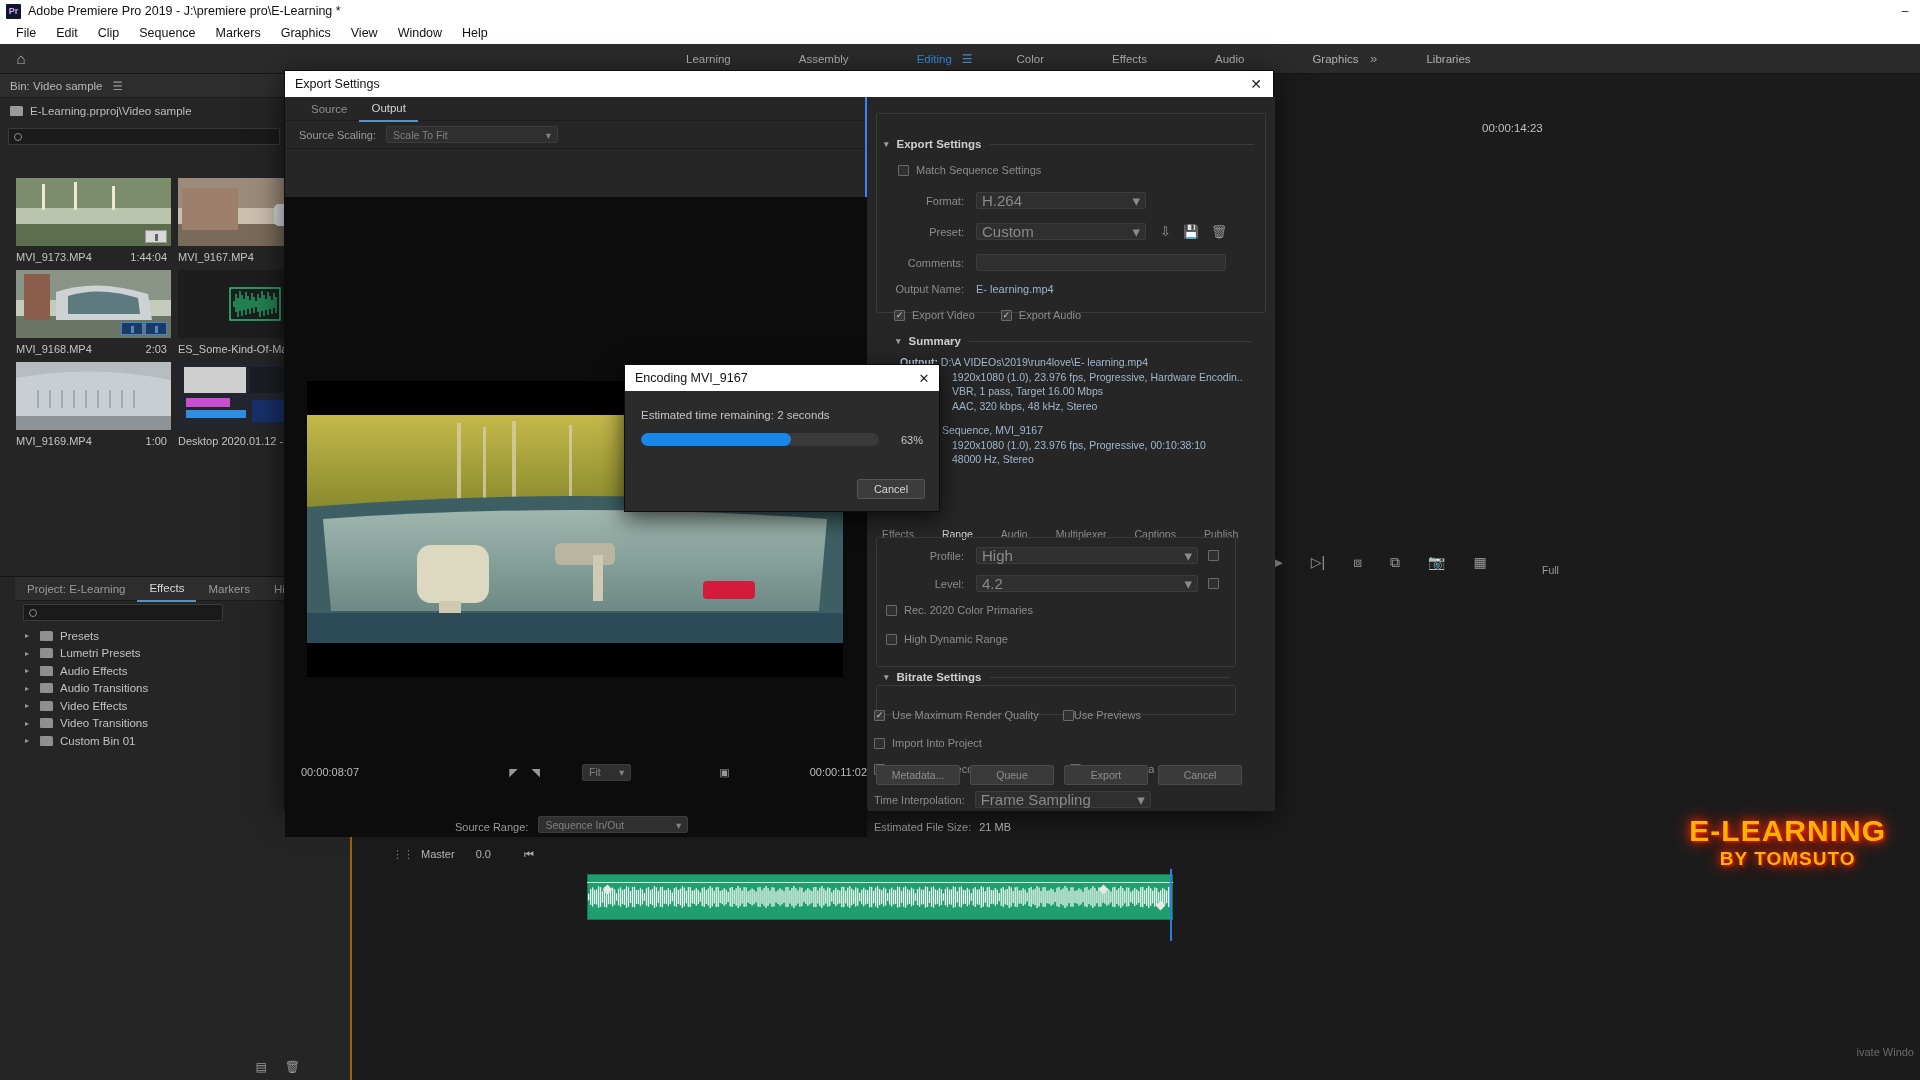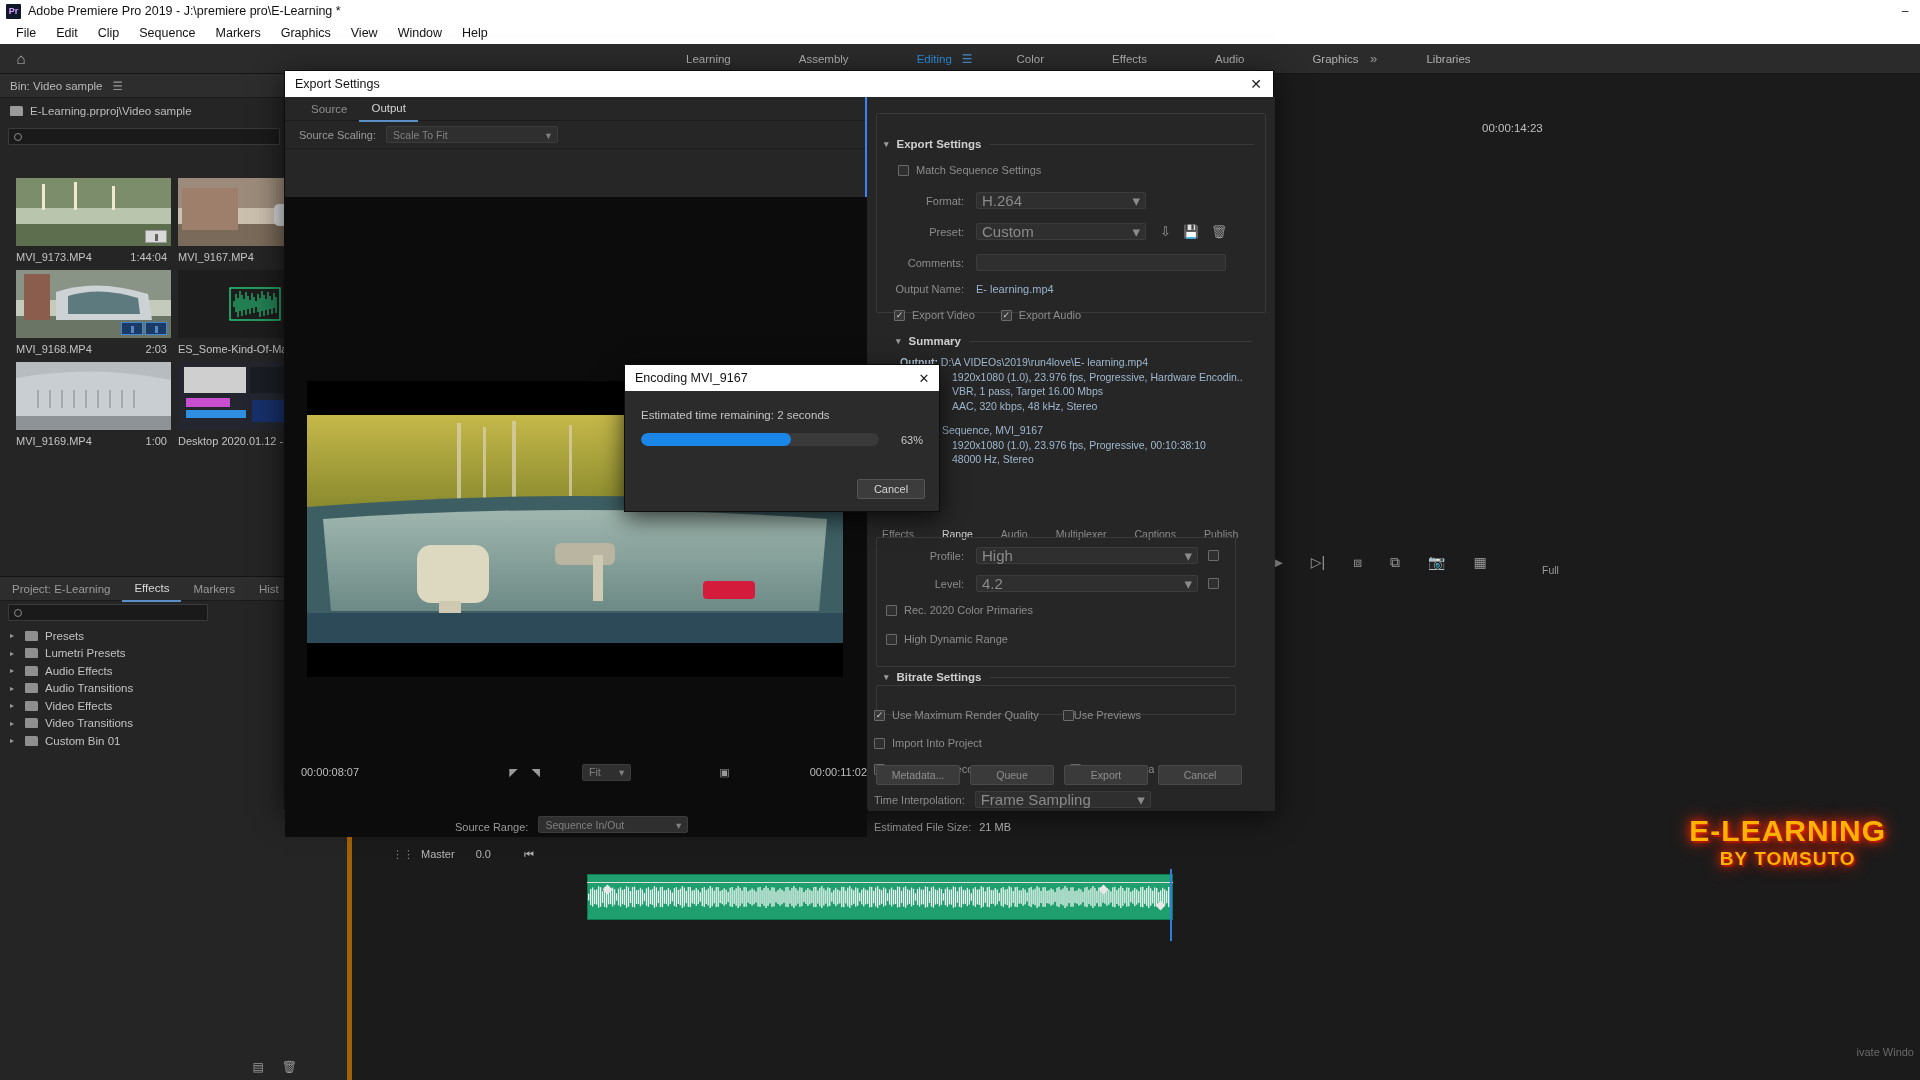--- a/index.html
+++ b/index.html
@@ -90,21 +90,21 @@
   .bin-bottom {
     position:absolute; left:0; top:545px; width:352px; height:28px;
     display:flex; align-items:center; gap:18px; padding-left:14px;
     border-top:1px solid #1a1a1a;
   }
   .bb-ico { color:#9e9e9e; font-size:12px; }
 
   
   .fxpanel {
     position:absolute; left:0; top:576px; width:352px; height:504px; background:#252525;
-    border-right:5px solid #a16207; border-top:1px solid #141414;
+    border-right:2px solid #a16207; border-top:1px solid #141414;padding-left:15px;
   }
   .fx-tabs { height:24px; display:flex; align-items:center; gap:0; background:#2d2d2d;
     font-size:11.5px; border-bottom:1px solid #1a1a1a; }
   .fx-tab { padding:0 12px; color:#9a9a9a; line-height:24px; }
   .fx-tab.active { color:#d8d8d8; border-bottom:2px solid #5a8fc8; }
   .fx-search { height:22px; display:flex; align-items:center; padding:0 8px; }
   .tree { padding-top:4px; }
   .tr-row { height:17.5px; display:flex; align-items:center; gap:7px; padding-left:10px;
     font-size:11.5px; color:#c2c2c2; }
   .caret { width:8px; color:#9a9a9a; font-size:8px; }

